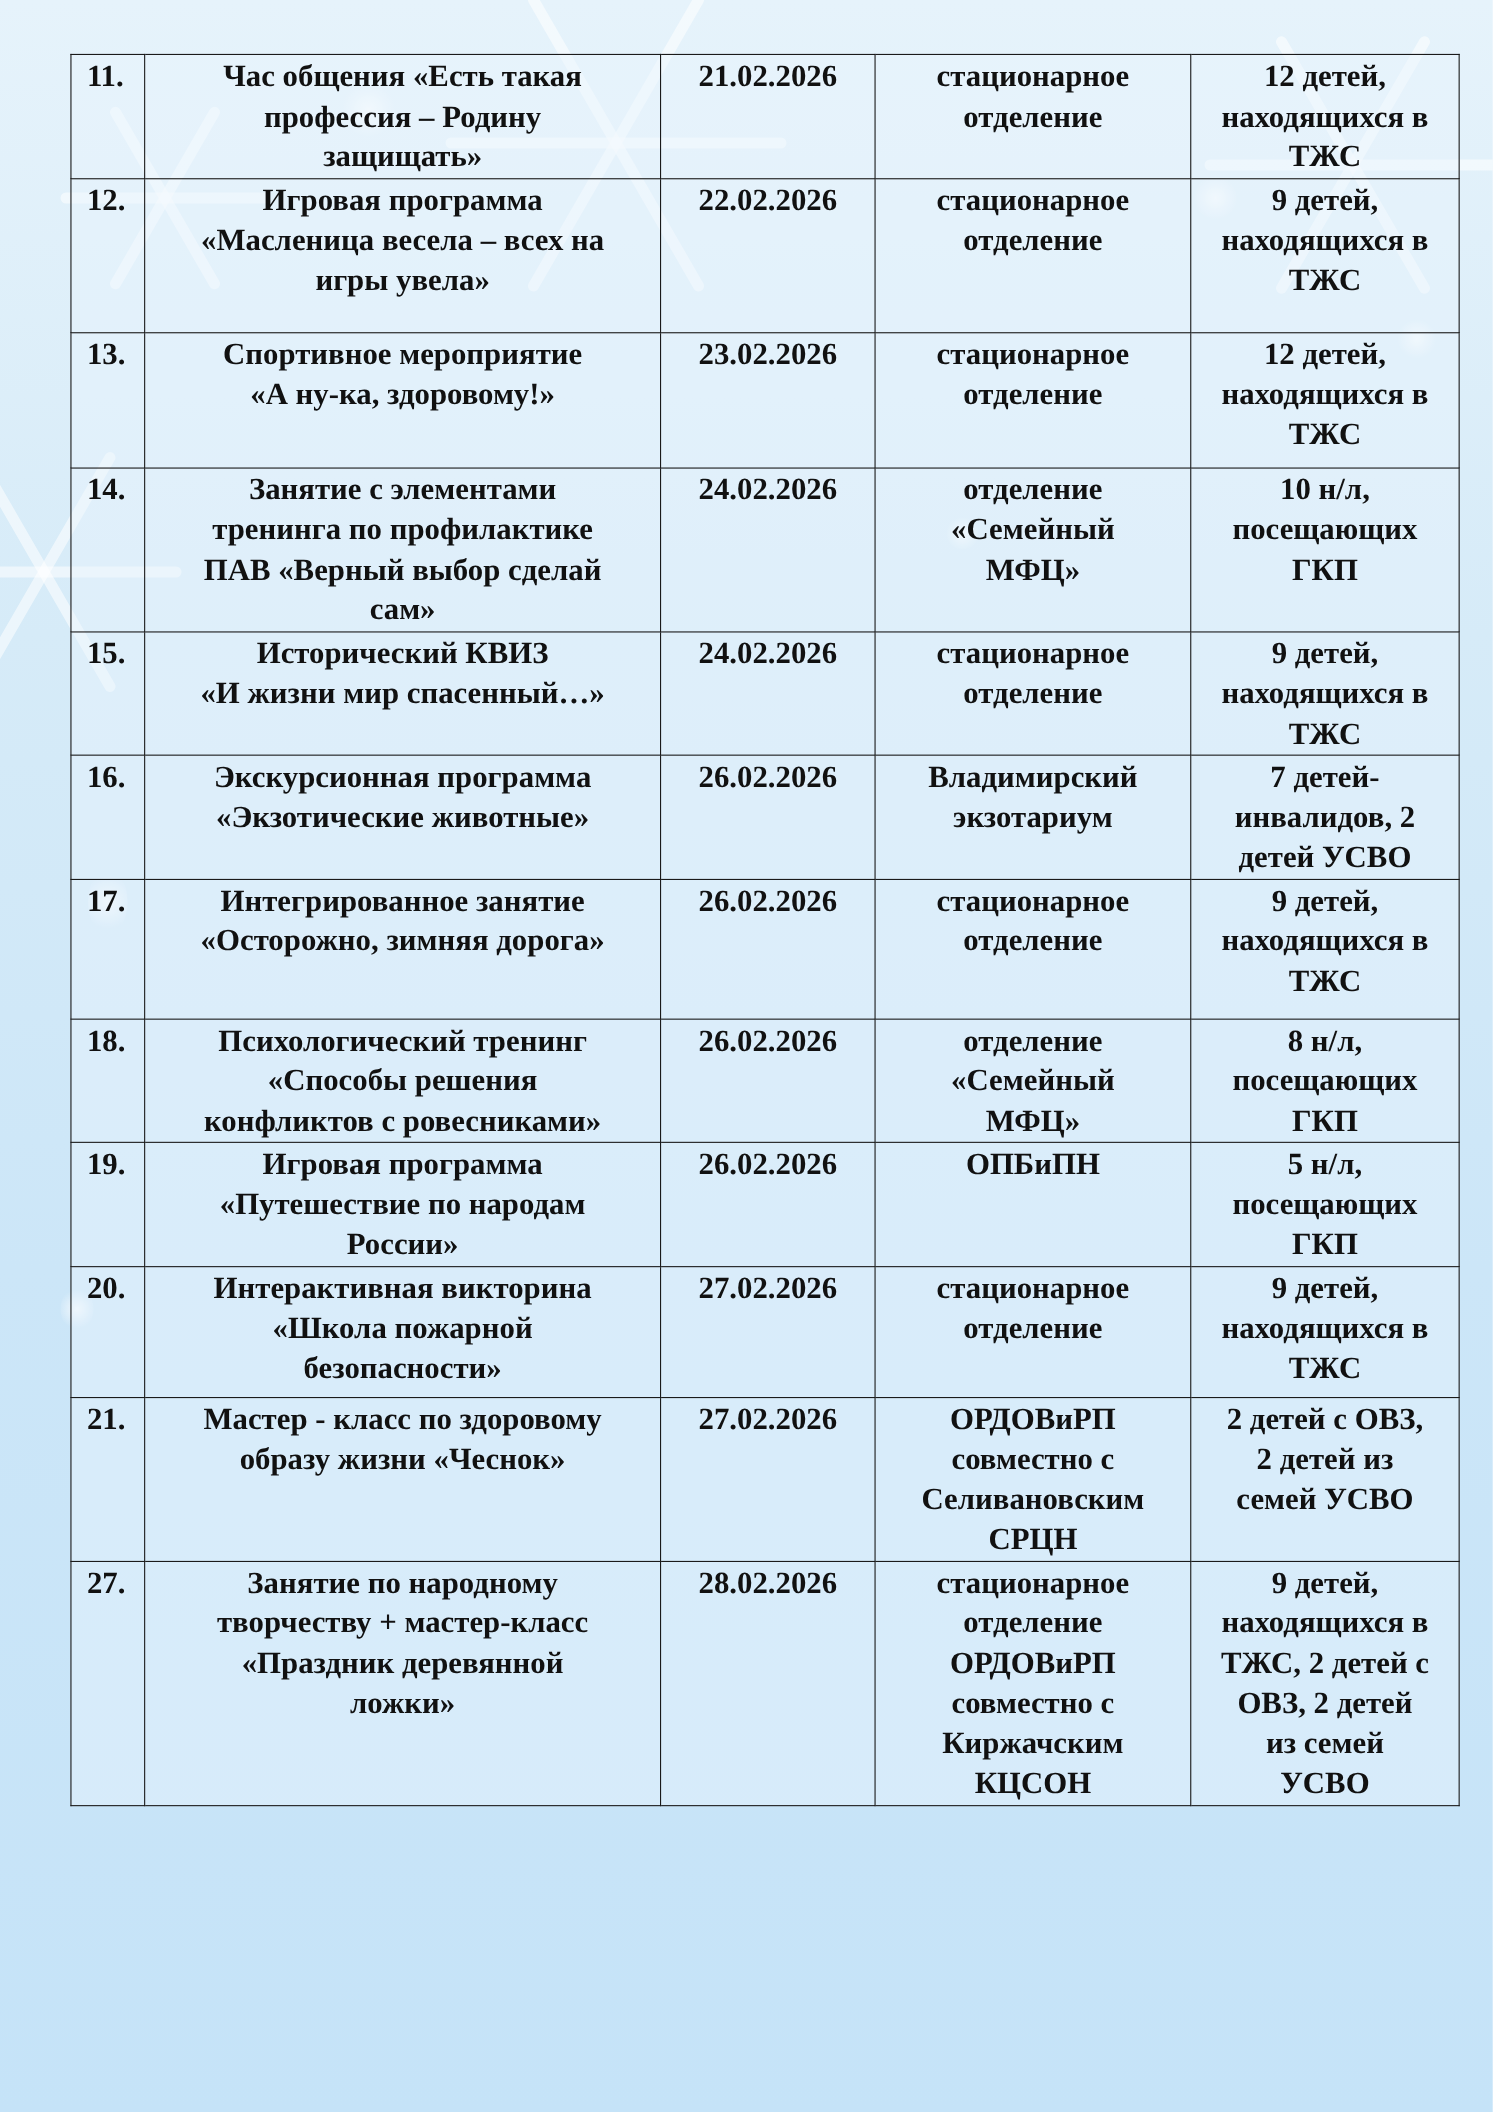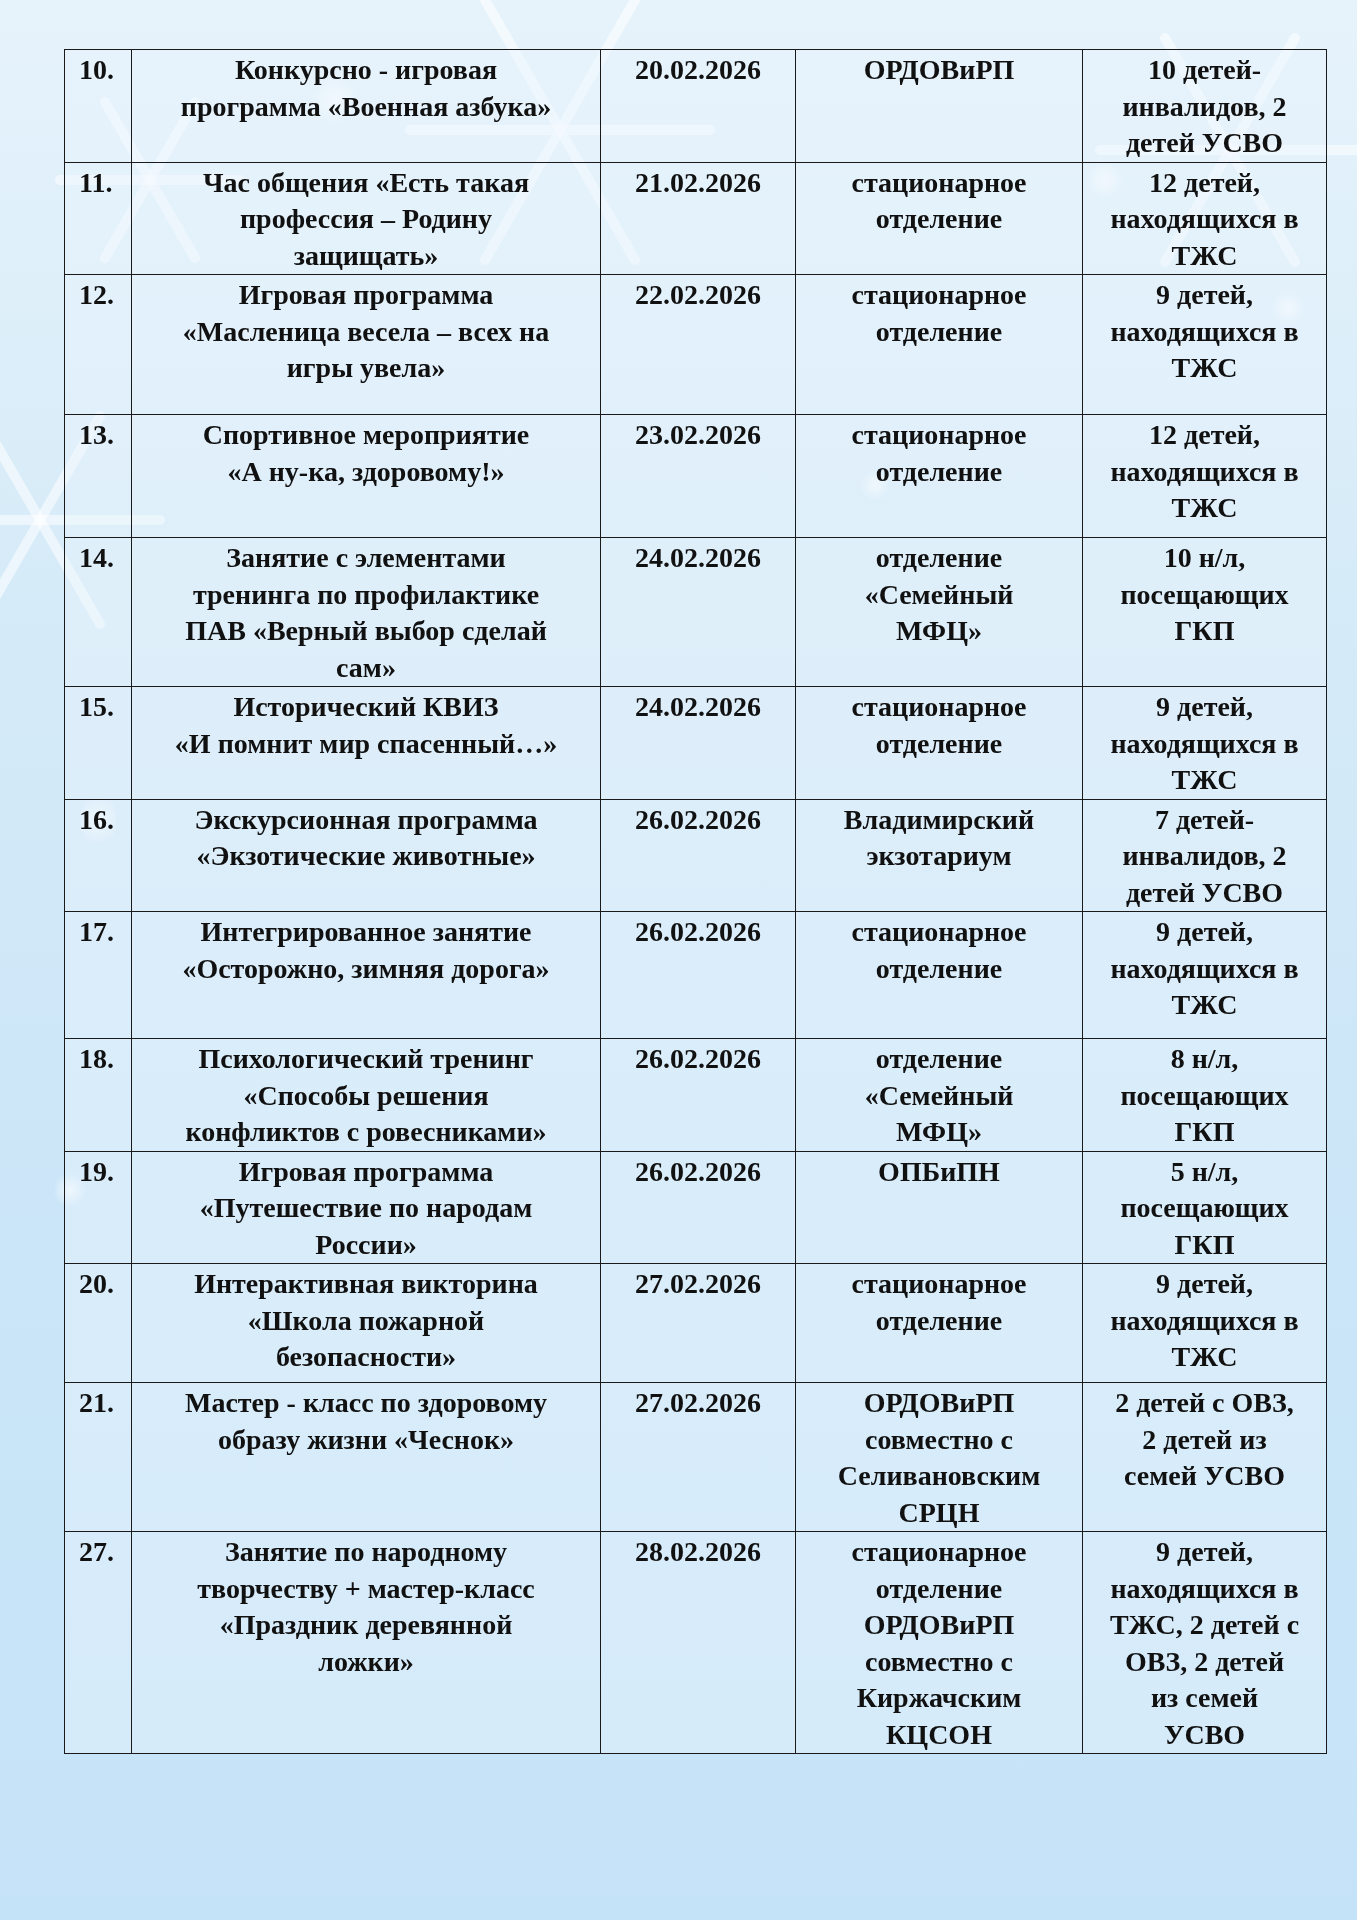--- a/index.html
+++ b/index.html
@@ -97,36 +97,20 @@
   <table class="schedule">
     <colgroup>
       <col class="c-num">
         <col class="c-title">
         <col class="c-date">
         <col class="c-place">
         <col class="c-who">
     </colgroup>
     <tbody id="rows">
         <tr style="height: 111px;">
-    <td class="num">10.</td>
-    <td class="title">
-            <span class="line">Конкурсно - игровая</span>
-            <span class="line">программа «Военная азбука»</span>
-          </td>
-    <td class="date">20.02.2026</td>
-    <td class="place">
-            <span class="line">ОРДОВиРП</span>
-          </td>
-    <td class="who">
-            <span class="line">10 детей-</span>
-            <span class="line">инвалидов, 2</span>
-            <span class="line">детей УСВО</span>
-          </td>
-  </tr>
-        <tr style="height: 111px;">
     <td class="num">11.</td>
     <td class="title">
             <span class="line">Час общения «Есть такая</span>
             <span class="line">профессия – Родину</span>
             <span class="line">защищать»</span>
           </td>
     <td class="date">21.02.2026</td>
     <td class="place">
             <span class="line">стационарное</span>
             <span class="line">отделение</span>
@@ -189,21 +173,21 @@
     <td class="who">
             <span class="line">10 н/л,</span>
             <span class="line">посещающих</span>
             <span class="line">ГКП</span>
           </td>
   </tr>
         <tr style="height: 80px;">
     <td class="num">15.</td>
     <td class="title">
             <span class="line">Исторический КВИЗ</span>
-            <span class="line">«И помнит мир спасенный…»</span>
+            <span class="line">«И жизни мир спасенный…»</span>
           </td>
     <td class="date">24.02.2026</td>
     <td class="place">
             <span class="line">стационарное</span>
             <span class="line">отделение</span>
           </td>
     <td class="who">
             <span class="line">9 детей,</span>
             <span class="line">находящихся в</span>
             <span class="line">ТЖС</span>

